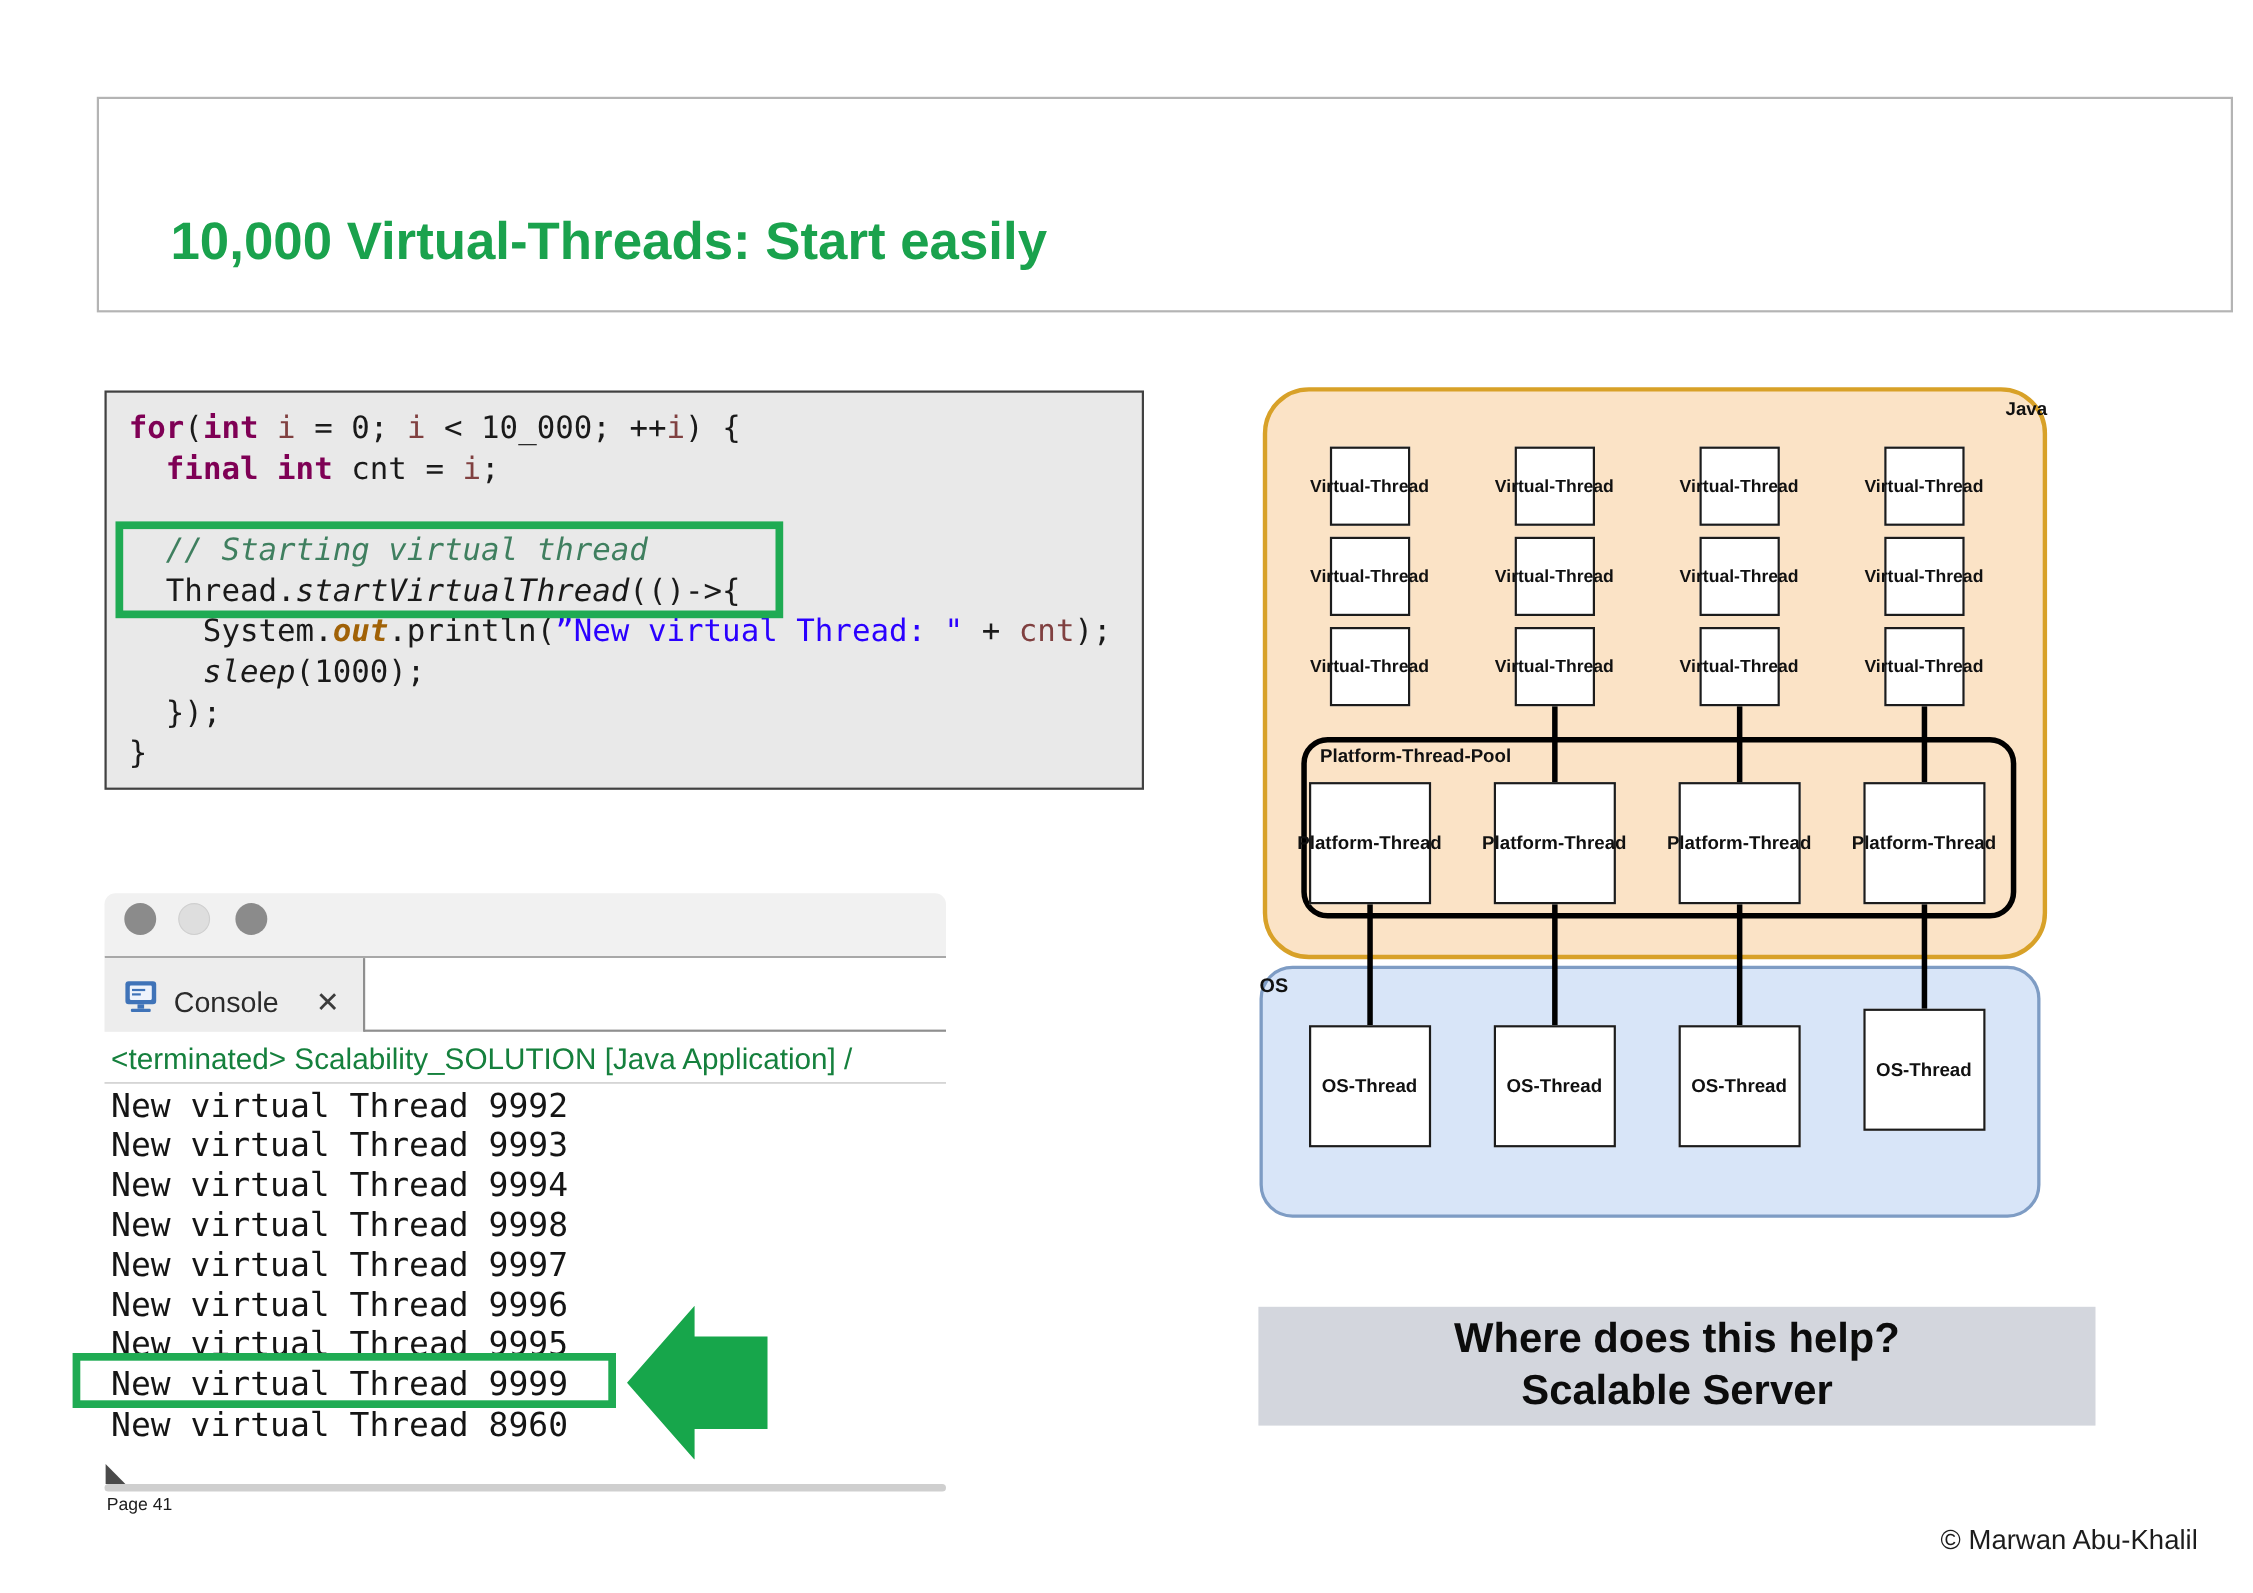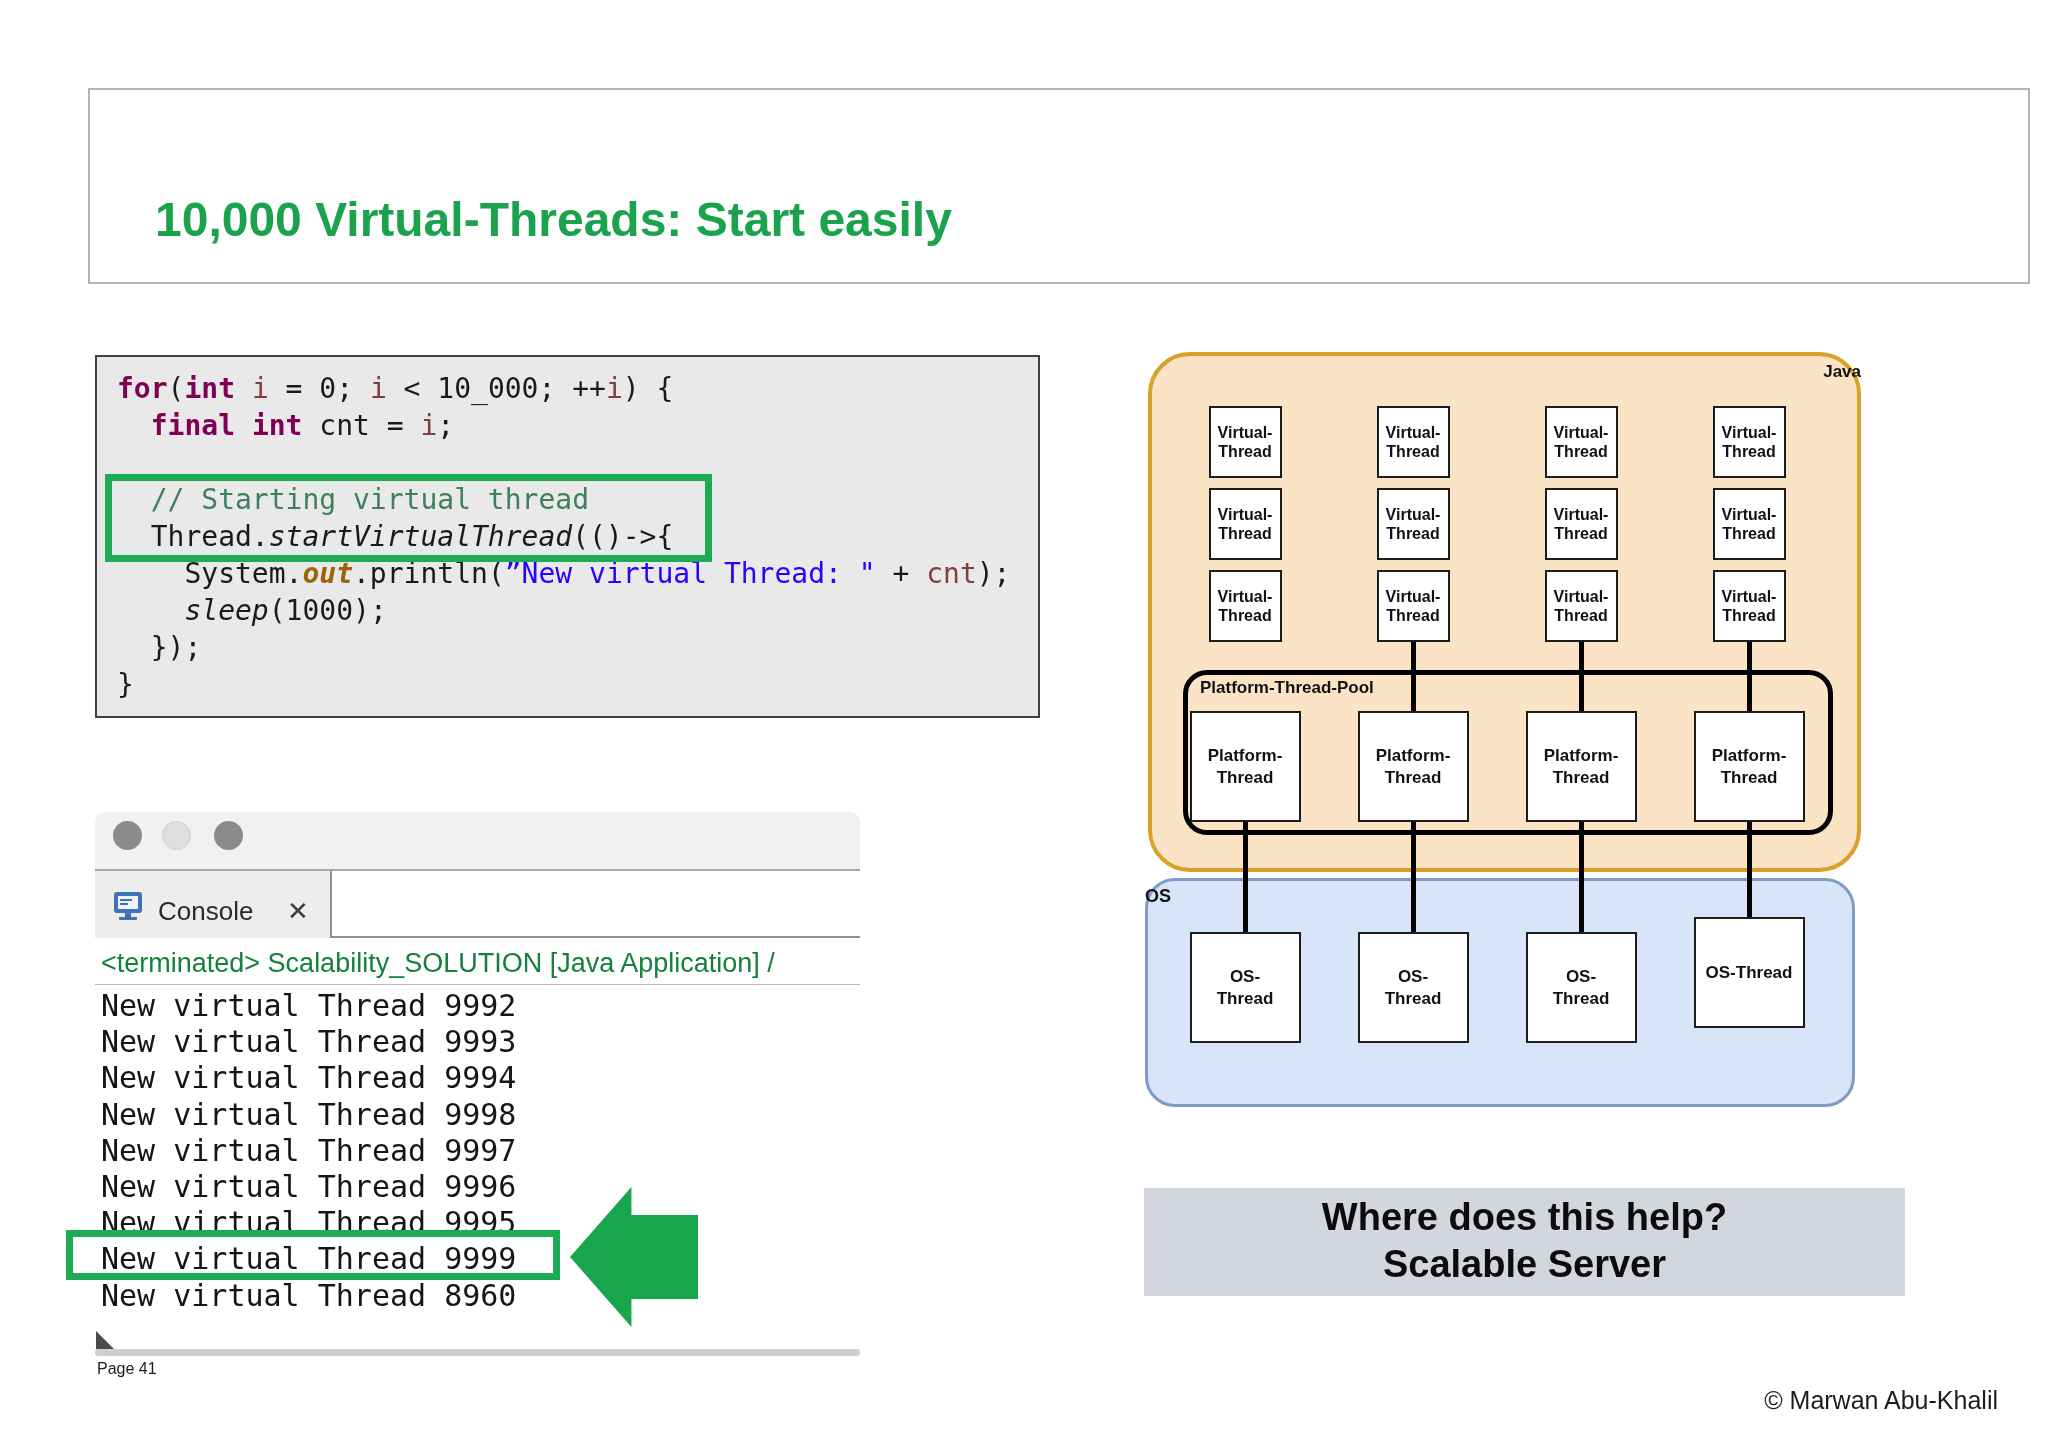--- a/index.html
+++ b/index.html
@@ -12,21 +12,21 @@
     background:#fff;border:2px solid #b4b4b4;box-sizing:border-box;}
   .slide-title{position:absolute;left:155px;top:192px;font-size:48px;font-weight:bold;
     color:#1aa24d;letter-spacing:0;}
   
   .code-box{position:absolute;left:95px;top:355px;width:945px;height:363px;
     background:#e9e9e9;border:2px solid #414141;box-sizing:border-box;
     font-family:"DejaVu Sans Mono", monospace;font-size:28px;line-height:37px;
     padding:13px 0 0 20px;white-space:pre;color:#1a1a1a;}
   .code-line{height:37px;white-space:pre;}
   .tok-kw{color:#7f0055;font-weight:bold;}
-  .tok-cm{color:#3f7f5f;}
+  .tok-cm{color:#3f7f5f;font-style:italic;}
   .tok-st{color:#2a00ff;}
   .tok-fd{color:#a16207;font-weight:bold;font-style:italic;}
   .tok-vr{color:#804040;}
   .tok-it{font-style:italic;}
   .hl-box{position:absolute;border:7px solid #1fab53;box-sizing:border-box;background:transparent;}
   .code-hl{left:105px;top:474px;width:607px;height:88px;}
   
   .console-win{position:absolute;left:95px;top:812px;width:765px;height:560px;background:#fff;}
   .cw-titlebar{position:absolute;left:0;top:0;width:765px;height:59px;background:#f1f1f1;
     border-bottom:2px solid #a8a8a8;border-radius:10px 10px 0 0;box-sizing:border-box;}
@@ -64,21 +64,21 @@
   .java-label{position:absolute;left:0;top:10px;width:713px;text-align:right;
     font-size:17px;font-weight:bold;color:#111;}
   .pool-box{position:absolute;left:35px;top:318px;width:650px;height:165px;background:transparent;
     border:5px solid #000;border-radius:24px;box-sizing:border-box;}
   .pool-label{position:absolute;left:52px;top:326px;font-size:17px;font-weight:bold;color:#111;}
   .os-box{position:absolute;left:-3px;top:526px;width:710px;height:229px;background:#d8e5f8;
     border:3px solid #7e9cc4;border-radius:30px;box-sizing:border-box;}
   .os-label{position:absolute;left:-3px;top:534px;width:710px;
     font-size:18px;font-weight:bold;color:#111;}
   .node{position:absolute;background:#fff;border:2px solid #1c1c1c;box-sizing:border-box;
-    display:flex;flex-direction:column;align-items:center;justify-content:center;
+    display:flex;flex-direction:row;align-items:center;justify-content:center;
     text-align:center;font-weight:bold;color:#111;}
   .vt{width:73px;height:72px;font-size:16px;line-height:19px;}
   .bigbox{width:111px;height:111px;font-size:17px;line-height:22px;}
   .vline{position:absolute;width:5px;background:#000;}
   
   .info-box{position:absolute;left:1144px;top:1188px;width:761px;height:108px;background:#d3d6dd;
     text-align:center;padding-top:6px;box-sizing:border-box;}
   .info-line{font-size:38px;line-height:47px;font-weight:bold;color:#0c0c0c;}
   .page-num{position:absolute;left:97px;top:1360px;font-size:16px;color:#1c1c1c;}
   .copyright{position:absolute;right:50px;top:1386px;font-size:25px;color:#1c1c1c;}

